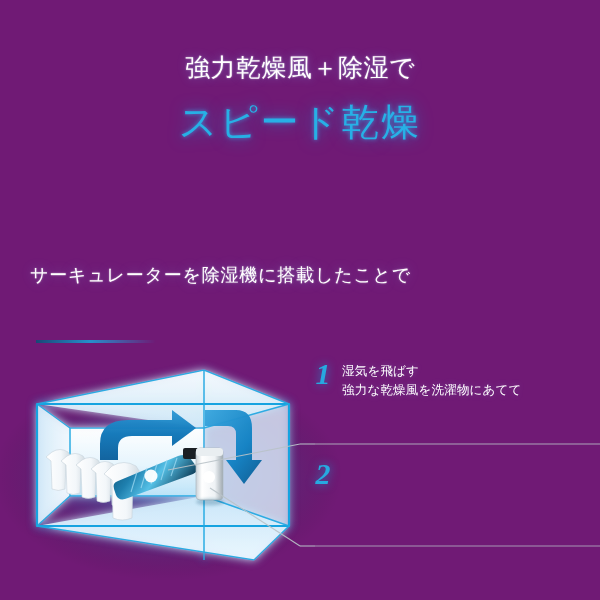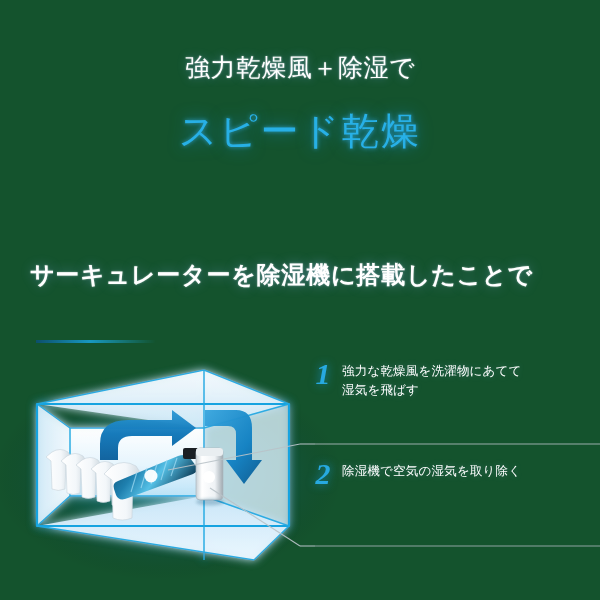--- a/index.html
+++ b/index.html
@@ -4,49 +4,49 @@
 <style>
   html,body{margin:0;padding:0;background:#000;}
   *{box-sizing:border-box;}
   body{
     width:600px;height:600px;
     font-family:"Liberation Sans","DejaVu Sans",sans-serif;
     overflow:hidden;position:relative;
     background:#000;color:#fff;
     -webkit-font-smoothing:antialiased;
   }
-  .page{position:absolute;inset:0;background:#14532d;overflow:hidden;}
+  .page{position:absolute;inset:0;background:#701a75;overflow:hidden;}
 
   
   .hero{position:absolute;left:0;top:52px;width:600px;text-align:center;}
   .hero-sub{
     font-size:25px;line-height:30px;color:#ffffff;letter-spacing:.5px;
     font-weight:400;
     text-shadow:0 0 10px rgba(120,170,255,.45),0 0 2px rgba(255,255,255,.6);
   }
   .hero-main{
-    margin-top:26px;
+    margin-top:17px;
     font-size:38px;line-height:46px;color:#27b0e6;letter-spacing:2px;
     font-weight:400;
     text-shadow:0 0 16px rgba(20,140,210,.75),0 0 4px rgba(60,190,255,.7);
   }
 
   
   .lead{
     position:absolute;left:34px;top:182px;width:538px;
     font-size:13.5px;line-height:27px;color:#f2f4f6;
     letter-spacing:.1px;
     text-shadow:0 0 6px rgba(140,180,255,.28);
   }
 
   
   .sec-head{
     position:absolute;left:30px;top:258px;width:560px;
-    font-size:24px;line-height:34px;color:#ffffff;letter-spacing:.8px;
-    font-weight:700;
+    font-size:18px;line-height:34px;color:#ffffff;letter-spacing:.8px;
+    font-weight:400;
     text-shadow:0 0 12px rgba(130,175,255,.42),0 0 2px rgba(255,255,255,.5);
   }
   .sec-head span{display:block;}
 
   
   .divider{
     position:absolute;left:36px;top:340px;width:120px;height:3px;
     background:linear-gradient(90deg,#0b4f77 0%,#19a5db 45%,rgba(10,40,60,0) 100%);
     filter:blur(.3px);opacity:.85;
   }
@@ -234,26 +234,23 @@
 
         <path d="M210,140 L300,198" stroke-width="1.1" opacity=".92"></path>
         <path d="M300,198 L315,198" stroke-width="1.1" opacity=".92"></path>
         <line x1="315" y1="198" x2="600" y2="198" stroke-width="1.4" opacity=".5"></line>
       </g>
     </svg>
 
     <div class="callout" id="callout-1">
       <div class="num">1</div>
       <div class="txt">
+        <div>湿気を飛ばす</div>
         <div>強力な乾燥風を洗濯物にあてて</div>
-        <div>湿気を飛ばす</div>
       </div>
     </div>
 
     <div class="callout" id="callout-2">
       <div class="num">2</div>
-      <div class="txt">
-        <div>除湿機で空気の湿気を取り除く</div>
-      </div>
     </div>
 
   </div>
 </div>
 
 </body></html>

